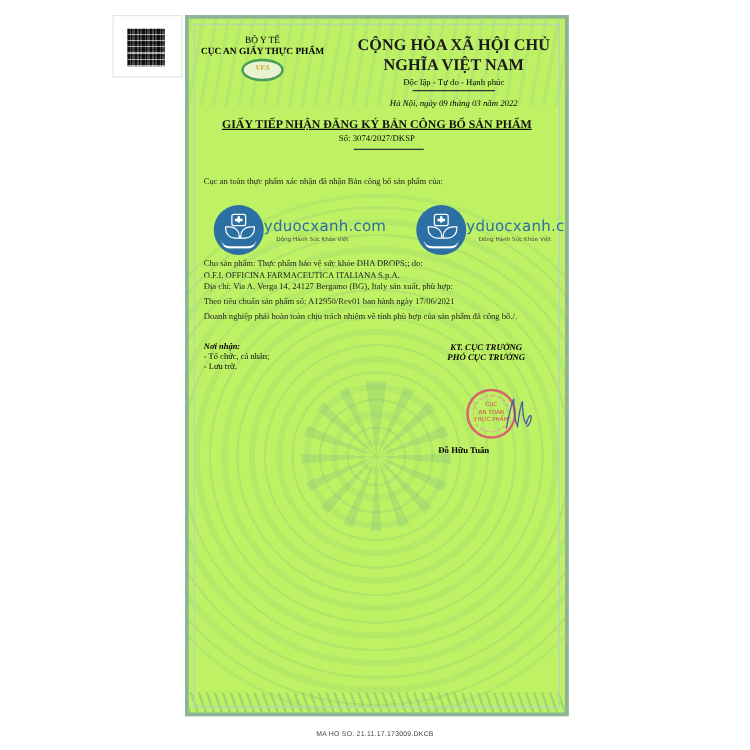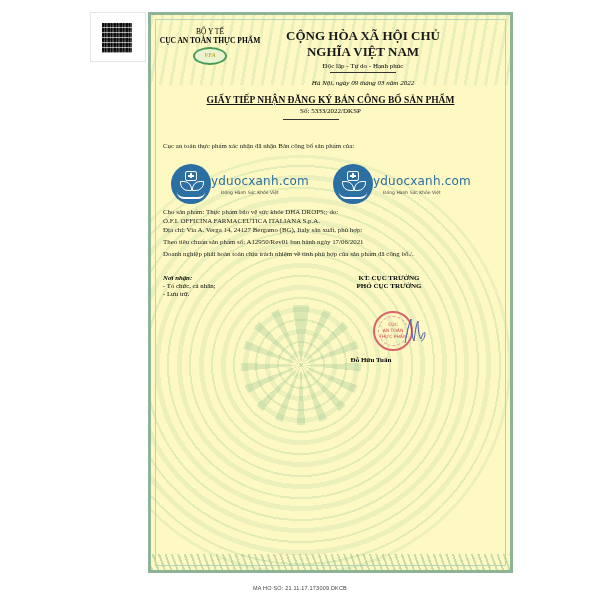--- a/index.html
+++ b/index.html
@@ -5,21 +5,21 @@
   html, body { margin:0; padding:0; }
   body { width:600px; height:600px; background:#ffffff; position:relative; overflow:hidden; font-family:"Liberation Serif", serif; }
   .qr-box { position:absolute; left:90px; top:12px; width:54px; height:48px; background:#fff; border:1px solid #e6e6e6; }
   .qr { position:absolute; left:11px; top:10px; width:30px; height:30px;
         background:
           repeating-linear-gradient(90deg, #333 0 2px, #fff 2px 3px, #222 3px 4px, #ddd 4px 6px),
           #555;
         background-blend-mode:multiply; }
   .qr-overlay { position:absolute; left:11px; top:10px; width:30px; height:30px;
         background: repeating-linear-gradient(0deg, rgba(255,255,255,0.6) 0 1px, transparent 1px 3px, rgba(0,0,0,0.35) 3px 4px, transparent 4px 5px); }
-  .cert { position:absolute; left:148px; top:12px; width:365px; height:561px; background:#fef9c3; border:3px solid #8db496; box-sizing:border-box; overflow:hidden; }
+  .cert { position:absolute; left:148px; top:12px; width:307px; height:561px; background:#bef264; border:3px solid #8db496; box-sizing:border-box; overflow:hidden; }
   .cert-inner { position:absolute; left:4px; top:4px; right:4px; bottom:4px; border:1px solid #b6d3bc; }
   .drum { position:absolute; left:-60px; top:140px; width:420px; height:420px; border-radius:50%;
           background:
             repeating-radial-gradient(circle at center, rgba(120,180,130,0.22) 0 2px, transparent 2px 9px, rgba(120,180,130,0.15) 9px 14px, transparent 14px 22px);
           opacity:0.9; }
   .drum-star { position:absolute; left:90px; top:290px; width:120px; height:120px; border-radius:50%;
           background: repeating-conic-gradient(rgba(120,180,130,0.25) 0 8deg, transparent 8deg 22deg); }
   .top-band { position:absolute; left:0; right:0; top:0; height:70px;
           background: repeating-linear-gradient(100deg, rgba(140,190,150,0.18) 0 3px, transparent 3px 10px); }
   .bottom-band { position:absolute; left:0; right:0; bottom:0; height:16px;
@@ -46,21 +46,21 @@
   .wm .circ .cross:before { content:""; position:absolute; left:3.5px; top:1px; width:2px; height:5px; background:#fff; }
   .wm .circ .cross:after { content:""; position:absolute; left:1.5px; top:3px; width:6px; height:2px; background:#fff; }
   .wm .circ .leaf1 { position:absolute; left:9px; top:17px; width:10px; height:8px; border:1.5px solid #fff; border-radius:0 8px 0 8px; }
   .wm .circ .leaf2 { position:absolute; left:21px; top:17px; width:10px; height:8px; border:1.5px solid #fff; border-radius:8px 0 8px 0; }
   .wm .circ .hand { position:absolute; left:6px; top:28px; width:28px; height:5px; border-bottom:2px solid #fff; border-radius:0 0 10px 10px; }
   .wm .txt { margin-left:0; }
   .wm .site { font-family:"DejaVu Sans", sans-serif; font-size:12px; color:#2b6fa3; letter-spacing:0.2px; }
   .wm .slogan { font-family:"DejaVu Sans", sans-serif; font-size:4.5px; color:#444; margin-top:2px; margin-left:10px; }
   .recipients { position:absolute; left:12px; top:259px; font-size:6.8px; line-height:8px; }
   .recipients .lbl { font-style:italic; font-weight:bold; }
-  .sign { position:absolute; left:178px; top:259px; width:120px; text-align:center; font-size:7px; font-weight:bold; line-height:8px; }
+  .sign { position:absolute; left:178px; top:259px; width:120px; text-align:center; font-size:7px; font-weight:bold; line-height:8px;font-style:italic; }
   .stamp { position:absolute; left:222px; top:296px; width:40px; height:40px; border-radius:50%; border:2px solid #d9656b; box-sizing:border-box; color:#d9454e; font-size:4.5px; text-align:center; font-family:"DejaVu Sans", sans-serif; padding-top:9px; line-height:6px; }
   .stamp:before { content:""; position:absolute; left:3px; top:3px; right:3px; bottom:3px; border:1px dashed #e89aa0; border-radius:50%; }
   .signature { position:absolute; left:252px; top:300px; width:24px; height:32px; }
   .signer { position:absolute; left:160px; top:341px; width:120px; text-align:center; font-size:7px; font-weight:bold; }
   .footer-code { position:absolute; left:0; width:600px; top:585px; text-align:center; font-family:"Liberation Sans", sans-serif; font-size:5.5px; color:#444; letter-spacing:0.2px; }
 </style>
 </head>
 <body>
 
 <div class="qr-box">
@@ -70,33 +70,33 @@
 
 <div class="cert">
   <div class="top-band"></div>
   <div class="drum"></div>
   <div class="drum-star"></div>
   <div class="bottom-band"></div>
   <div class="cert-inner"></div>
 
   <div class="hdr-left">
     <div class="l1">BỘ Y TẾ</div>
-    <div class="l2">CỤC AN TOÀN THỰC PHẨM</div>
+    <div class="l2">CỤC AN GIẤY THỰC PHẨM</div>
     <div class="vfa">VFA</div>
   </div>
 
   <div class="hdr-right">
     <div class="r1">CỘNG HÒA XÃ HỘI CHỦ NGHĨA VIỆT NAM</div>
     <div class="r2">Độc lập - Tự do - Hạnh phúc</div>
     <div class="rule"></div>
     <div class="date">Hà Nội, ngày 09 tháng 03 năm 2022</div>
   </div>
 
   <div class="title">GIẤY TIẾP NHẬN ĐĂNG KÝ BẢN CÔNG BỐ SẢN PHẨM</div>
-  <div class="docno">Số: 5333/2022/DKSP</div>
+  <div class="docno">Số: 3074/2027/DKSP</div>
   <div class="title-rule"></div>
 
   <div class="body">
     <div class="row">Cục an toàn thực phẩm xác nhận đã nhận Bản công bố sản phẩm của:</div>
     <div class="gap"></div>
     <div class="stub"></div>
       <div class="stub"></div>
       <div class="stub"></div>
       <div class="stub"></div>
       <div class="stub"></div>

